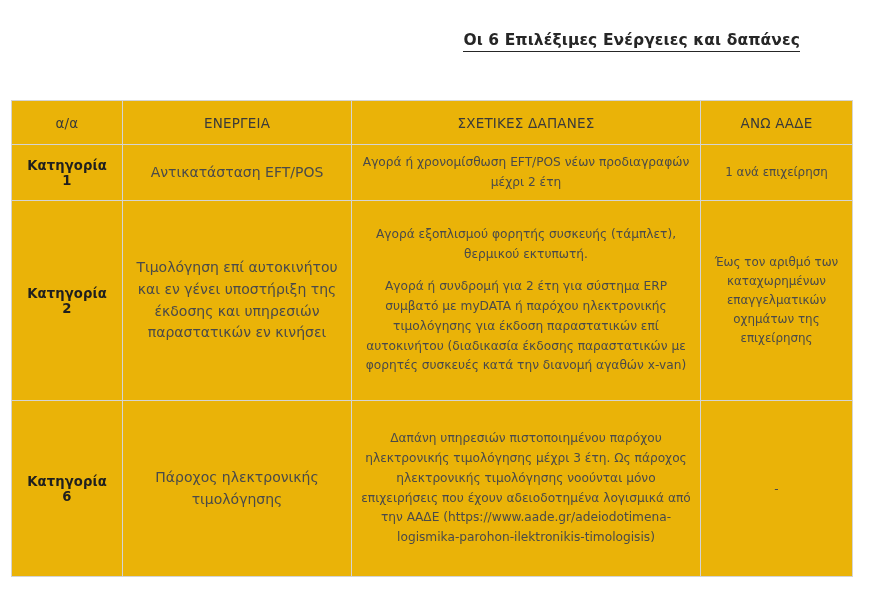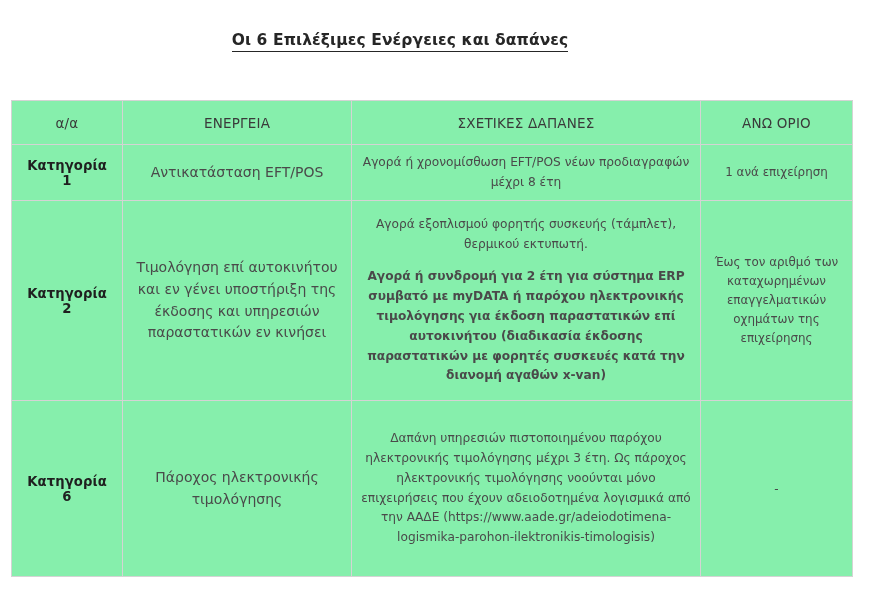--- a/index.html
+++ b/index.html
@@ -21,21 +21,21 @@
     height: 607px;
     box-sizing: border-box;
   }
 
   
   .title-wrap {
     position: absolute;
     left: 0;
     top: 30px;
     width: 800px;
-    text-align: center;
+    text-align: right;
   }
   .doc-title {
     display: inline-block;
     font-size: 15.5px;
     font-weight: bold;
     color: #262626;
     letter-spacing: 0.1px;
     border-bottom: 1.4px solid #262626;
     padding-bottom: 1px;
     line-height: 1.2;
@@ -45,21 +45,21 @@
   .tbl-wrap {
     position: absolute;
     left: 11px;
     top: 100px;
     width: 841px;
   }
   table.grid {
     border-collapse: collapse;
     table-layout: fixed;
     width: 841px;
-    background: #86efac;
+    background: #eab308;
   }
   table.grid col.c-aa    { width: 111px; }
   table.grid col.c-act   { width: 229px; }
   table.grid col.c-exp   { width: 349px; }
   table.grid col.c-lim   { width: 152px; }
 
   table.grid th,
   table.grid td {
     border: 1px solid #d4d4d4;
     padding: 0;
@@ -101,21 +101,20 @@
   .exp-text {
     font-size: 12.2px;
     color: #4a4a4a;
     line-height: 1.62;
   }
   .exp-text p {
     margin: 0;
   }
   .exp-text p + p {
     margin-top: 13px;
-    font-weight: bold;
   }
 
   
   .lim-text {
     font-size: 11.9px;
     color: #4a4a4a;
     line-height: 1.6;
   }
   .lim-dash {
     font-size: 12px;
@@ -149,36 +148,36 @@
           <th>
             <div class="cell-pad head-text">α/α</div>
           </th>
           <th>
             <div class="cell-pad head-text">ΕΝΕΡΓΕΙΑ</div>
           </th>
           <th>
             <div class="cell-pad head-text">ΣΧΕΤΙΚΕΣ ΔΑΠΑΝΕΣ</div>
           </th>
           <th>
-            <div class="cell-pad head-text">ΑΝΩ ΟΡΙΟ</div>
+            <div class="cell-pad head-text">ΑΝΩ ΑΑΔΕ</div>
           </th>
         </tr>
       </thead>
       <tbody>
 
         <tr class="row-1">
           <td>
             <div class="cell-pad aa-text">Κατηγορία 1</div>
           </td>
           <td>
             <div class="cell-pad act-text">Αντικατάσταση EFT/POS</div>
           </td>
           <td>
             <div class="cell-pad exp-text">
-              <p>Αγορά ή χρονομίσθωση EFT/POS νέων προδιαγραφών μέχρι 8 έτη</p>
+              <p>Αγορά ή χρονομίσθωση EFT/POS νέων προδιαγραφών μέχρι 2 έτη</p>
             </div>
           </td>
           <td>
             <div class="cell-pad lim-text">1 ανά επιχείρηση</div>
           </td>
         </tr>
 
         <tr class="row-2">
           <td>
             <div class="cell-pad aa-text">Κατηγορία 2</div>

